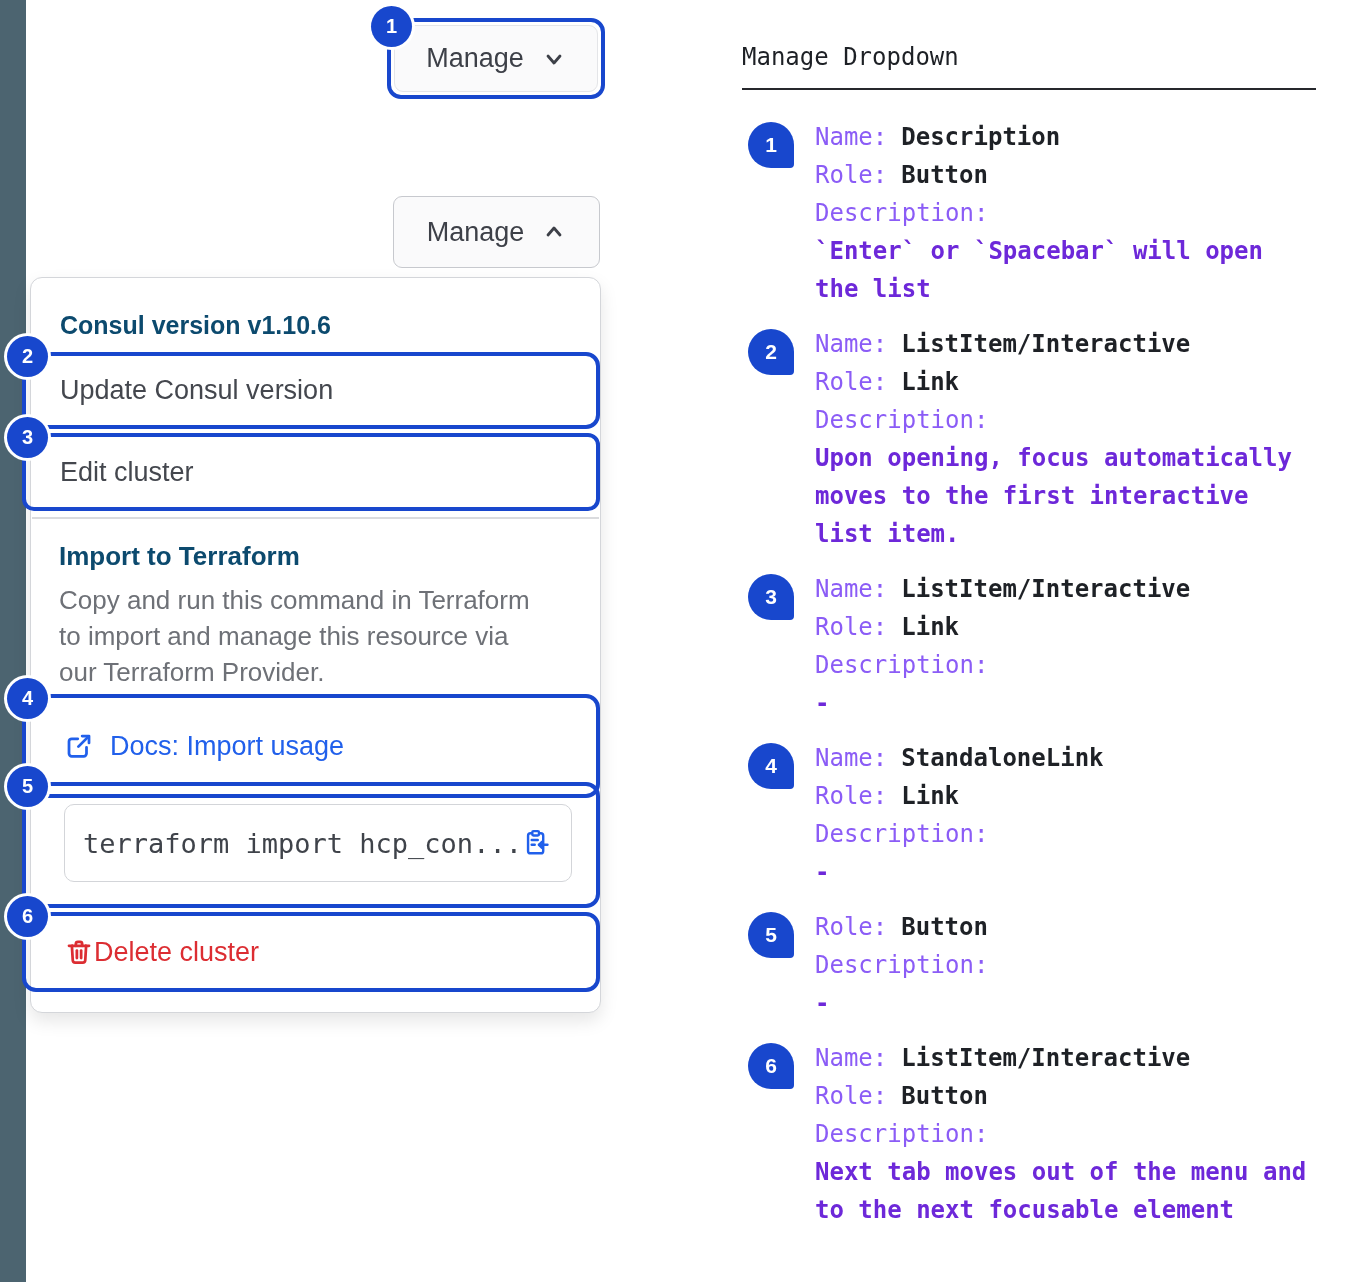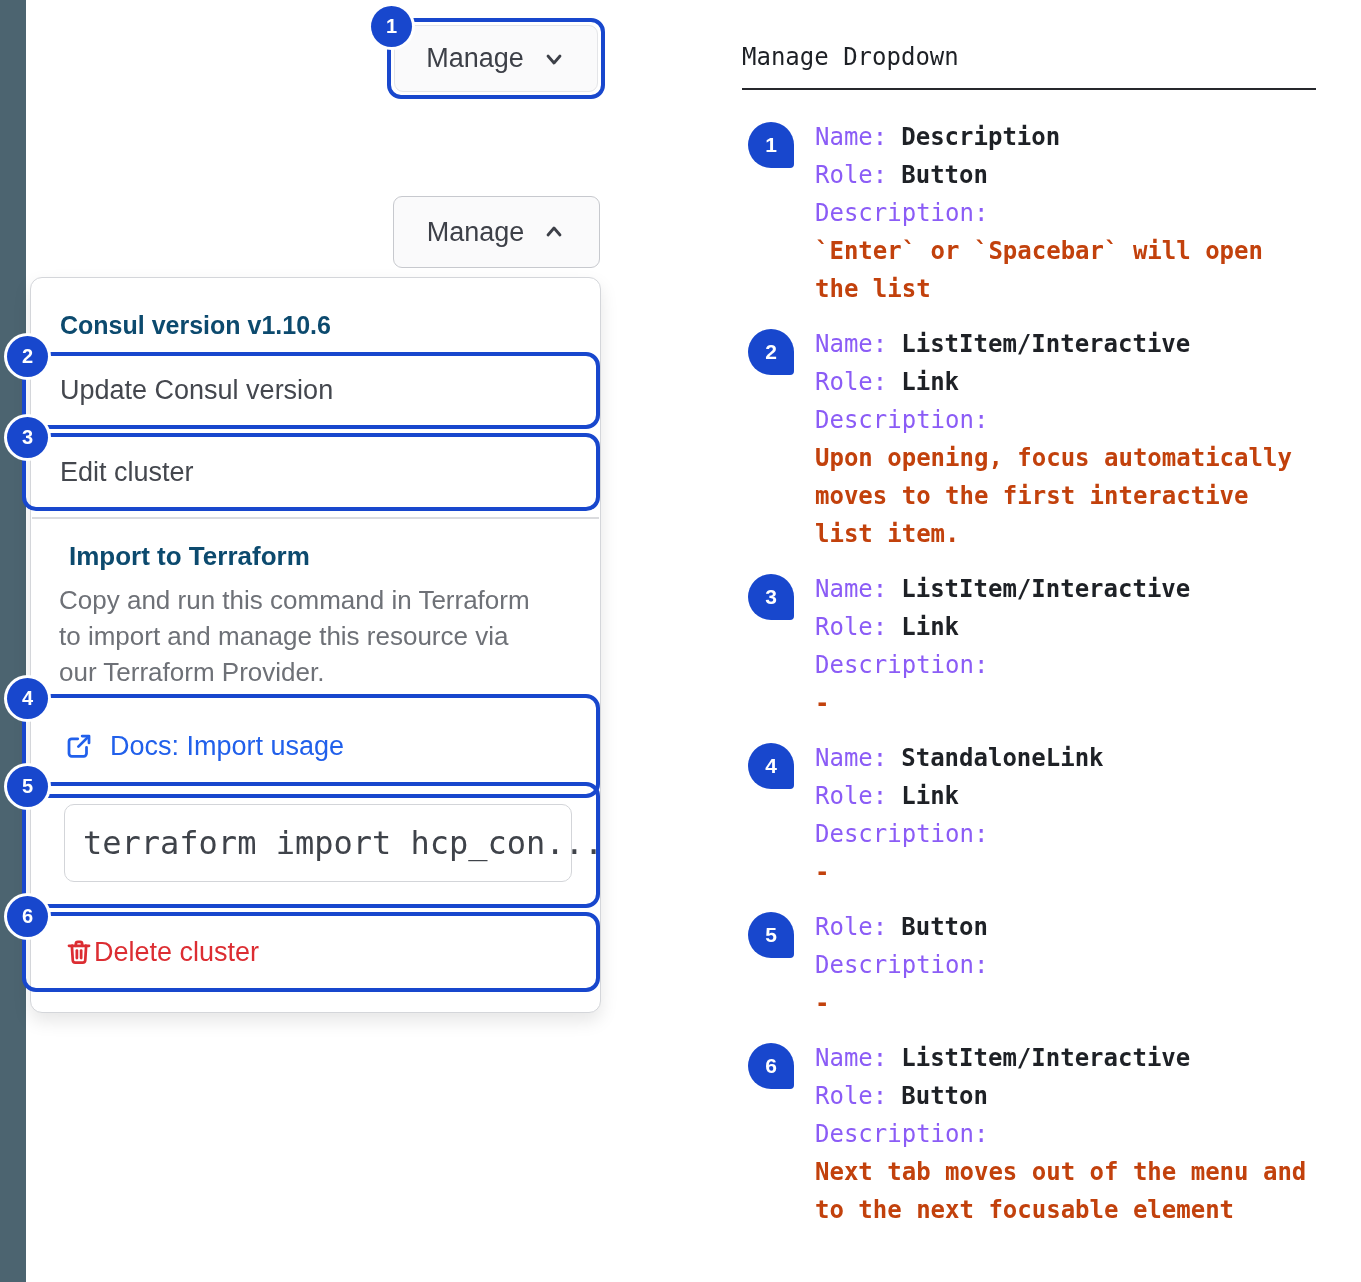--- a/index.html
+++ b/index.html
@@ -53,21 +53,21 @@
     display:flex;align-items:center;gap:16px;height:100%;padding-left:38px;
     color:#2160eb;font-size:27px;font-weight:500;cursor:pointer;
   }
   .code-box{
     left:38px;top:18px;width:508px;height:78px;background:#ffffff;
     border:1.5px solid #d3d5d9;border-radius:10px;box-sizing:border-box;
     display:flex;align-items:center;justify-content:space-between;
     padding:0 20px 0 18px;
   }
   .code-text{
-    font-family:"DejaVu Sans Mono", monospace;font-size:32px;color:#3f434a;
+    font-family:"DejaVu Sans Mono", monospace;font-size:27px;color:#3f434a;
     white-space:nowrap;
   }
   .delete-row{
     display:flex;align-items:center;height:100%;padding-left:38px;
     color:#dc2d32;font-size:27px;font-weight:500;cursor:pointer;
   }
 
   
   .legend{
     left:742px;top:42px;width:580px;
@@ -79,21 +79,21 @@
   .pin-badge{
     flex:0 0 46px;width:46px;height:46px;margin-top:4px;
     border-radius:23px 23px 4px 23px;background:#1847cd;color:#ffffff;
     display:flex;align-items:center;justify-content:center;
     font-size:21px;font-weight:700;
     font-family:"Liberation Sans", sans-serif;
   }
   .legend-text{font-size:24px;line-height:38px;}
   .legend-label{color:#8b5cf6;margin-right:14px;}
   .legend-value{color:#1e2126;font-weight:600;}
-  .legend-desc{white-space:pre-line;color:#c2410c;font-weight:600;}
+  .legend-desc{white-space:pre-line;color:#6d28d9;font-weight:600;}
 
   svg{display:block;}
 </style>
 </head>
 <body>
 
 <div class="abs side-strip"></div>
 
 <div class="abs ann-outline focus-wrap" style="left:387px;top:18px;width:218px;height:81px;">
   <div class="toggle-btn">
@@ -114,28 +114,28 @@
 
 <div class="abs panel"></div>
 
 <div class="abs panel-heading" style="left:60px;top:311px;">Consul version v1.10.6</div>
 
 <div class="abs ann-outline" style="left:22px;top:352px;width:578px;height:77px;display:flex;align-items:center;">
   <div class="menu-item-label" style="padding-left:34px;">Update Consul version</div>
 </div>
 <div class="abs circle-badge" style="left:7px;top:336px;">2</div>
 
-<div class="abs ann-outline" style="left:22px;top:433px;width:578px;height:78px;display:flex;align-items:center;">
+<div class="abs ann-outline" style="left:22px;top:433px;width:578px;height:78px;display:flex;align-items:center;border-radius:12px;">
   <div class="menu-item-label" style="padding-left:34px;">Edit cluster</div>
 </div>
 <div class="abs circle-badge" style="left:7px;top:417px;">3</div>
 
 <div class="abs divider" style="left:32px;top:517px;width:567px;height:2px;"></div>
 
-<div class="abs panel-heading" style="left:69px;top:541px;font-size:26px;z-index:10;text-align:center;">Import to Terraform</div>
+<div class="abs panel-heading" style="left:59px;top:541px;font-size:26px;z-index:10;text-align:center;">Import to Terraform</div>
 <div class="abs section-desc" style="left:59px;top:582px;width:510px;">Copy and run this command in Terraform
 to import and manage this resource via
 our Terraform Provider.</div>
 
 <div class="abs ann-outline" style="left:22px;top:694px;width:578px;height:104px;">
   <div class="docs-link">
     <svg width="30" height="30" viewBox="0 0 24 24" fill="none" stroke="#2160eb" stroke-width="2.2" stroke-linecap="round" stroke-linejoin="round">
       <path d="M18 13v5a2.2 2.2 0 0 1-2.2 2.2H6.2A2.2 2.2 0 0 1 4 18V8.4a2.2 2.2 0 0 1 2.2-2.2H11"></path>
       <polyline points="14.5,4 20,4 20,9.5"></polyline>
       <line x1="11.5" y1="12.5" x2="19.5" y2="4.5"></line>

